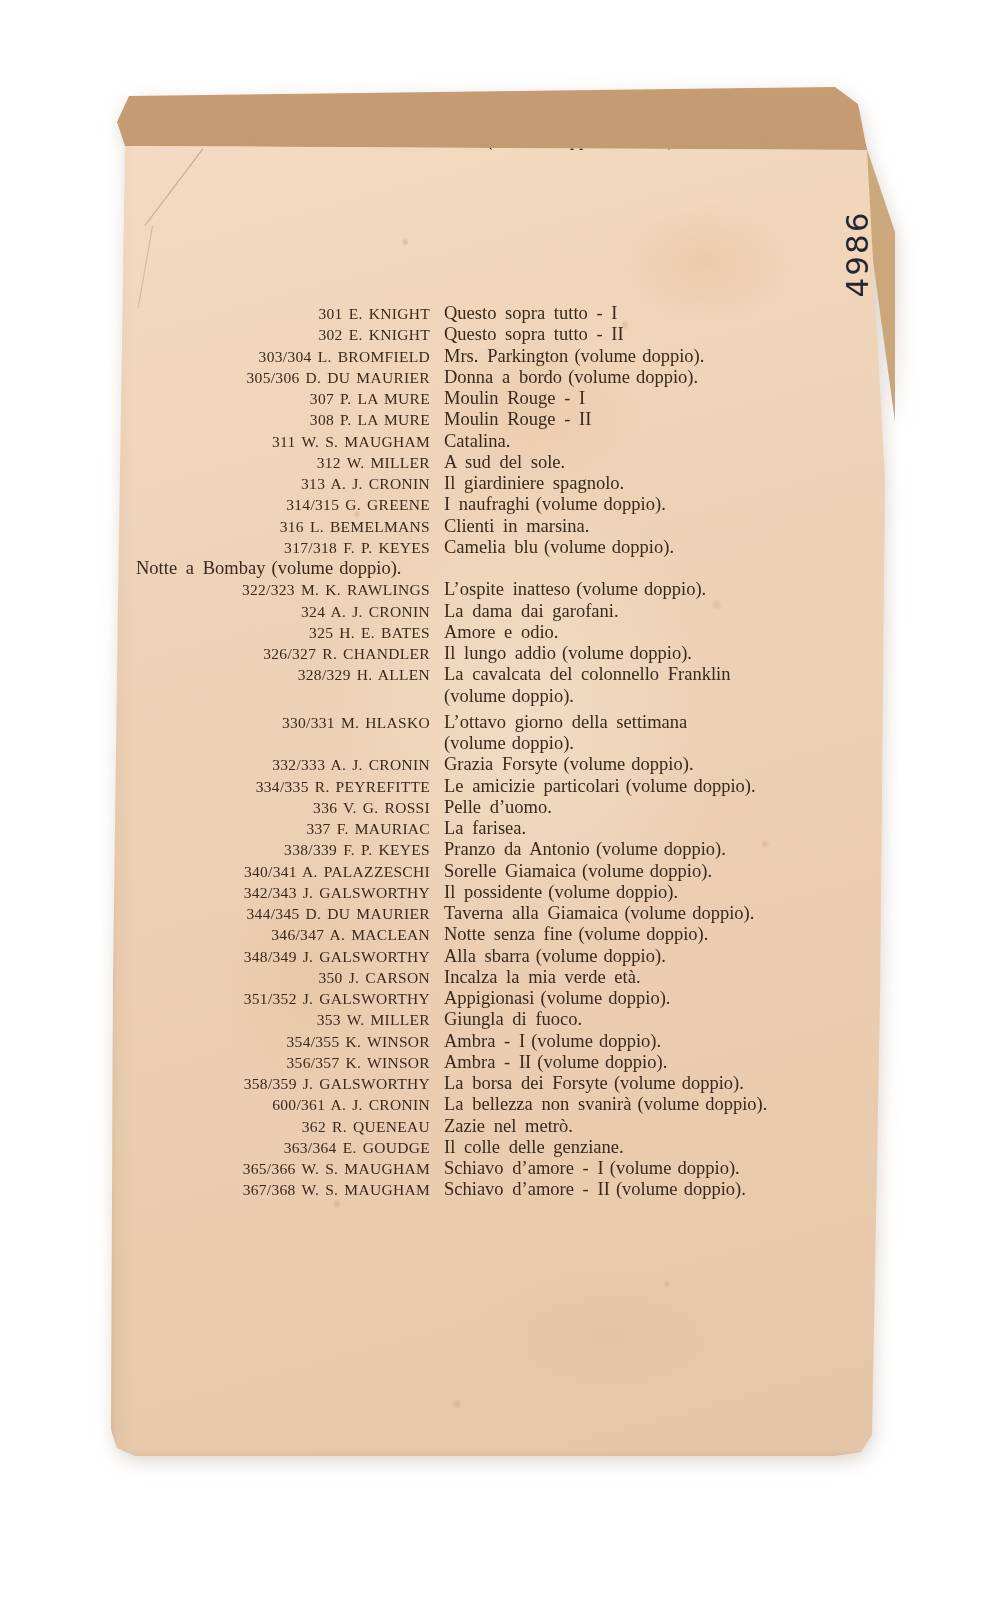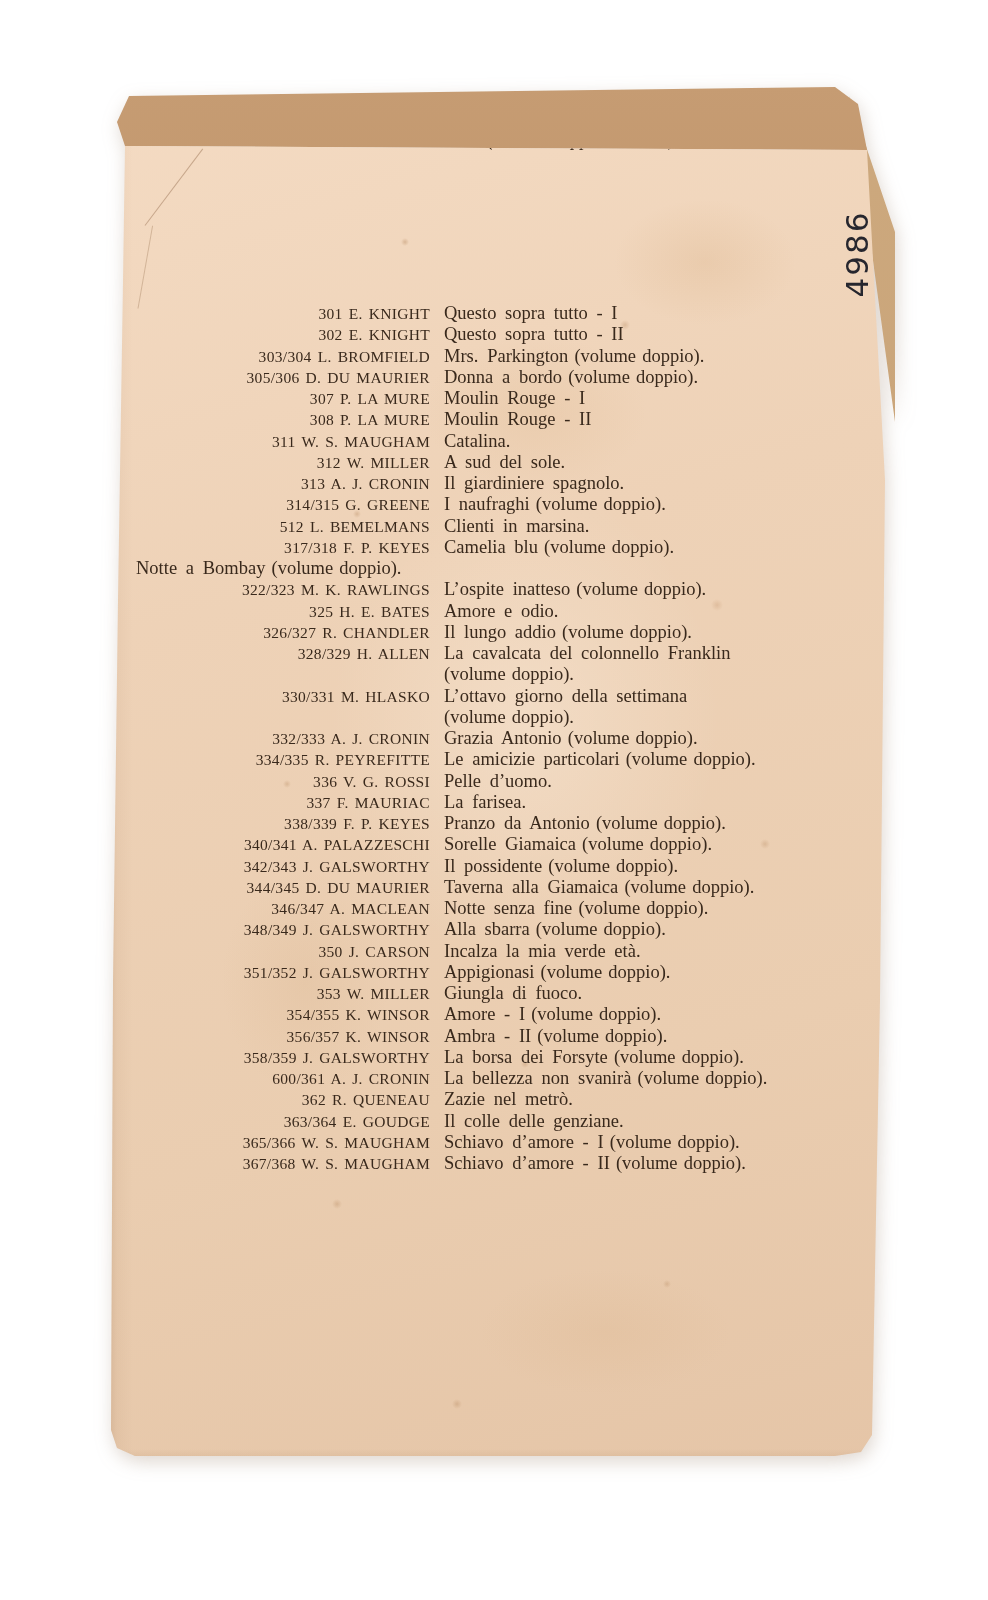--- a/index.html
+++ b/index.html
@@ -60,21 +60,21 @@
     position:absolute;left:40px;top:143px;width:96px;height:1px;
     background:rgba(125,85,52,.38);transform-origin:left center;transform:rotate(-53deg);
   }
   .crease2{
     position:absolute;left:33px;top:226px;width:84px;height:1px;
     background:rgba(125,85,52,.28);transform-origin:left center;transform:rotate(-80deg);
   }
   
   .catalog{position:absolute;left:31px;top:221px;width:710px;color:#39291c;}
   .row{display:flex;align-items:baseline;line-height:21.25px;}
-  .row.gap{}
+  .row.gap{margin-top:5px;}
   .num-author{
     flex:none;width:294px;padding-right:14px;text-align:right;white-space:nowrap;
     font-size:15.5px;letter-spacing:.02em;word-spacing:.12em;
   }
   .title-cell{font-size:18.5px;white-space:nowrap;}
   .t{word-spacing:.22em;}
   .note{font-style:normal;word-spacing:.08em;}
   .note.block{display:block;}
   .price{
     margin-left:308px;margin-top:48px;color:#39291c;
@@ -133,53 +133,57 @@
         </div>
         <div class="row">
           <span class="num-author">313 A. J. CRONIN</span>
           <span class="title-cell"><span class="t">Il giardiniere spagnolo.</span></span>
         </div>
         <div class="row">
           <span class="num-author">314/315 G. GREENE</span>
           <span class="title-cell"><span class="t">I naufraghi</span><span class="note"> (volume doppio).</span></span>
         </div>
         <div class="row">
-          <span class="num-author">512 L. BEMELMANS</span>
+          <span class="num-author">316 L. BEMELMANS</span>
           <span class="title-cell"><span class="t">Clienti in marsina.</span></span>
         </div>
         <div class="row">
           <span class="num-author">317/318 F. P. KEYES</span>
           <span class="title-cell"><span class="t">Camelia blu</span><span class="note"> (volume doppio).</span></span>
         </div>
         <div class="row">
           <span class="title-cell"><span class="t">Notte a Bombay</span><span class="note"> (volume doppio).</span></span>
         </div>
         <div class="row">
           <span class="num-author">322/323 M. K. RAWLINGS</span>
           <span class="title-cell"><span class="t">L’ospite inatteso</span><span class="note"> (volume doppio).</span></span>
+        </div>
+        <div class="row">
+          <span class="num-author">324 A. J. CRONIN</span>
+          <span class="title-cell"><span class="t">La dama dai garofani.</span></span>
         </div>
         <div class="row">
           <span class="num-author">325 H. E. BATES</span>
           <span class="title-cell"><span class="t">Amore e odio.</span></span>
         </div>
         <div class="row">
           <span class="num-author">326/327 R. CHANDLER</span>
           <span class="title-cell"><span class="t">Il lungo addio</span><span class="note"> (volume doppio).</span></span>
         </div>
         <div class="row">
           <span class="num-author">328/329 H. ALLEN</span>
           <span class="title-cell"><span class="t">La cavalcata del colonnello Franklin</span><span class="note block">(volume doppio).</span></span>
         </div>
         <div class="row gap">
           <span class="num-author">330/331 M. HLASKO</span>
           <span class="title-cell"><span class="t">L’ottavo giorno della settimana</span><span class="note block">(volume doppio).</span></span>
         </div>
         <div class="row">
           <span class="num-author">332/333 A. J. CRONIN</span>
-          <span class="title-cell"><span class="t">Grazia Antonio</span><span class="note"> (volume doppio).</span></span>
+          <span class="title-cell"><span class="t">Grazia Forsyte</span><span class="note"> (volume doppio).</span></span>
         </div>
         <div class="row">
           <span class="num-author">334/335 R. PEYREFITTE</span>
           <span class="title-cell"><span class="t">Le amicizie particolari</span><span class="note"> (volume doppio).</span></span>
         </div>
         <div class="row">
           <span class="num-author">336 V. G. ROSSI</span>
           <span class="title-cell"><span class="t">Pelle d’uomo.</span></span>
         </div>
         <div class="row">
@@ -217,21 +221,21 @@
         <div class="row">
           <span class="num-author">351/352 J. GALSWORTHY</span>
           <span class="title-cell"><span class="t">Appigionasi</span><span class="note"> (volume doppio).</span></span>
         </div>
         <div class="row">
           <span class="num-author">353 W. MILLER</span>
           <span class="title-cell"><span class="t">Giungla di fuoco.</span></span>
         </div>
         <div class="row">
           <span class="num-author">354/355 K. WINSOR</span>
-          <span class="title-cell"><span class="t">Amore - I</span><span class="note"> (volume doppio).</span></span>
+          <span class="title-cell"><span class="t">Ambra - I</span><span class="note"> (volume doppio).</span></span>
         </div>
         <div class="row">
           <span class="num-author">356/357 K. WINSOR</span>
           <span class="title-cell"><span class="t">Ambra - II</span><span class="note"> (volume doppio).</span></span>
         </div>
         <div class="row">
           <span class="num-author">358/359 J. GALSWORTHY</span>
           <span class="title-cell"><span class="t">La borsa dei Forsyte</span><span class="note"> (volume doppio).</span></span>
         </div>
         <div class="row">

